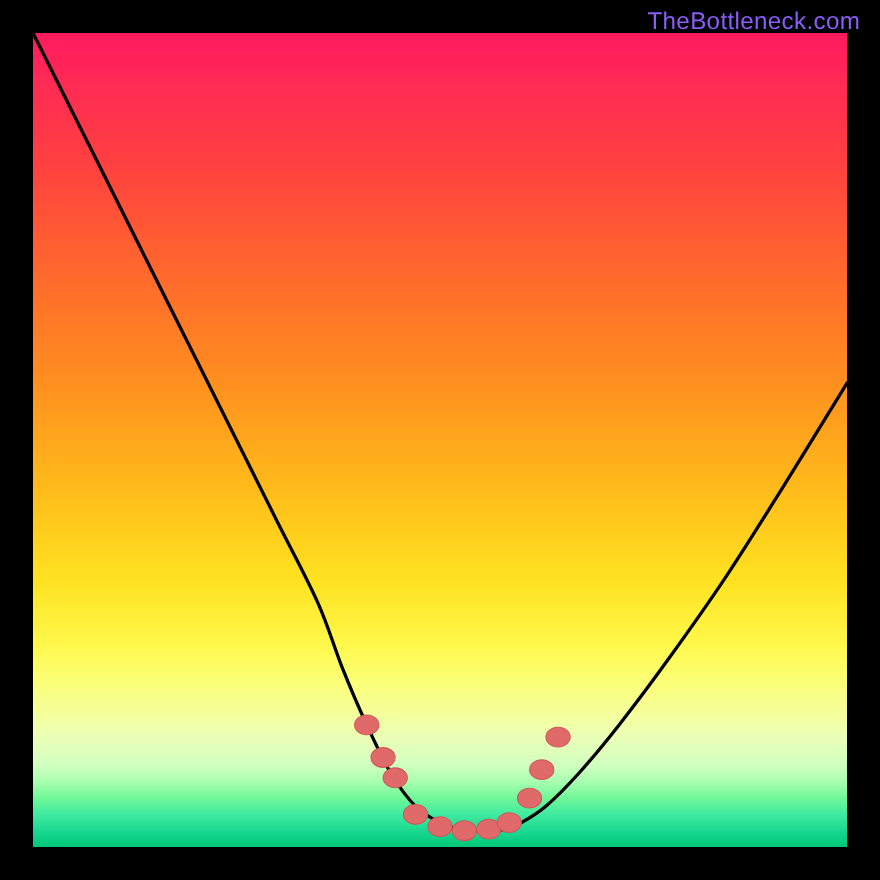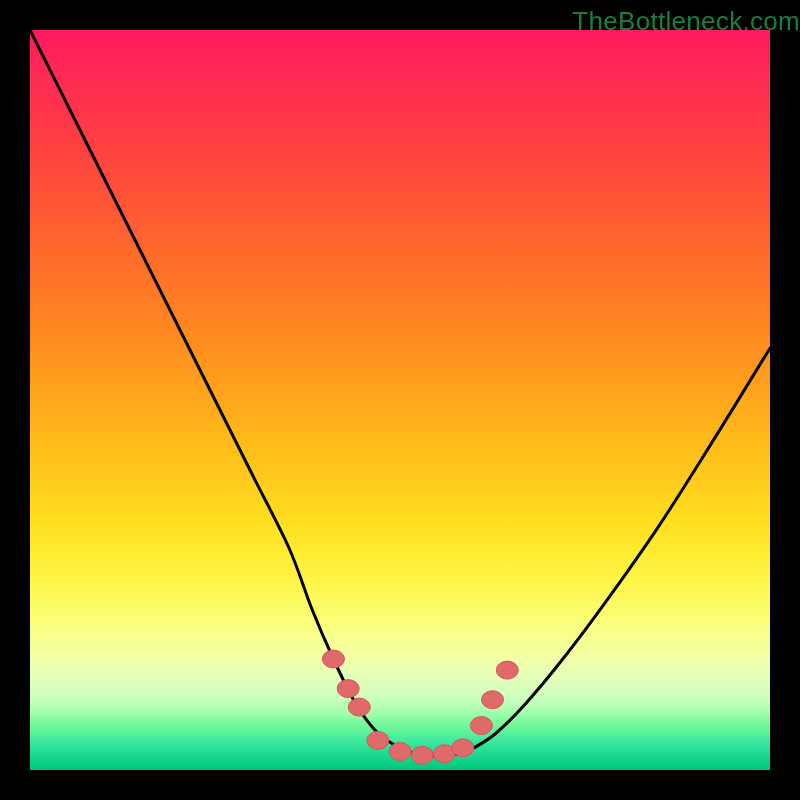--- a/index.html
+++ b/index.html
@@ -42,23 +42,23 @@
       #a8ffb0 92%,
       #70f898 94%,
       #40eaa0 96%,
       #1ad890 98%,
       #00c878 100%
     );
   }
   .watermark {
     position: absolute;
     top: 6px;
-    right: 0;
-    color: #15803d;
-    font-size: 26px;
+    right: 18px;
+    color: #8b5cf6;
+    font-size: 22px;
     font-weight: 500;
     letter-spacing: 0.3px;
     user-select: none;
   }
   svg.curve {
     position: absolute;
     top: 0;
     left: 0;
     width: 740px;
     height: 740px;

